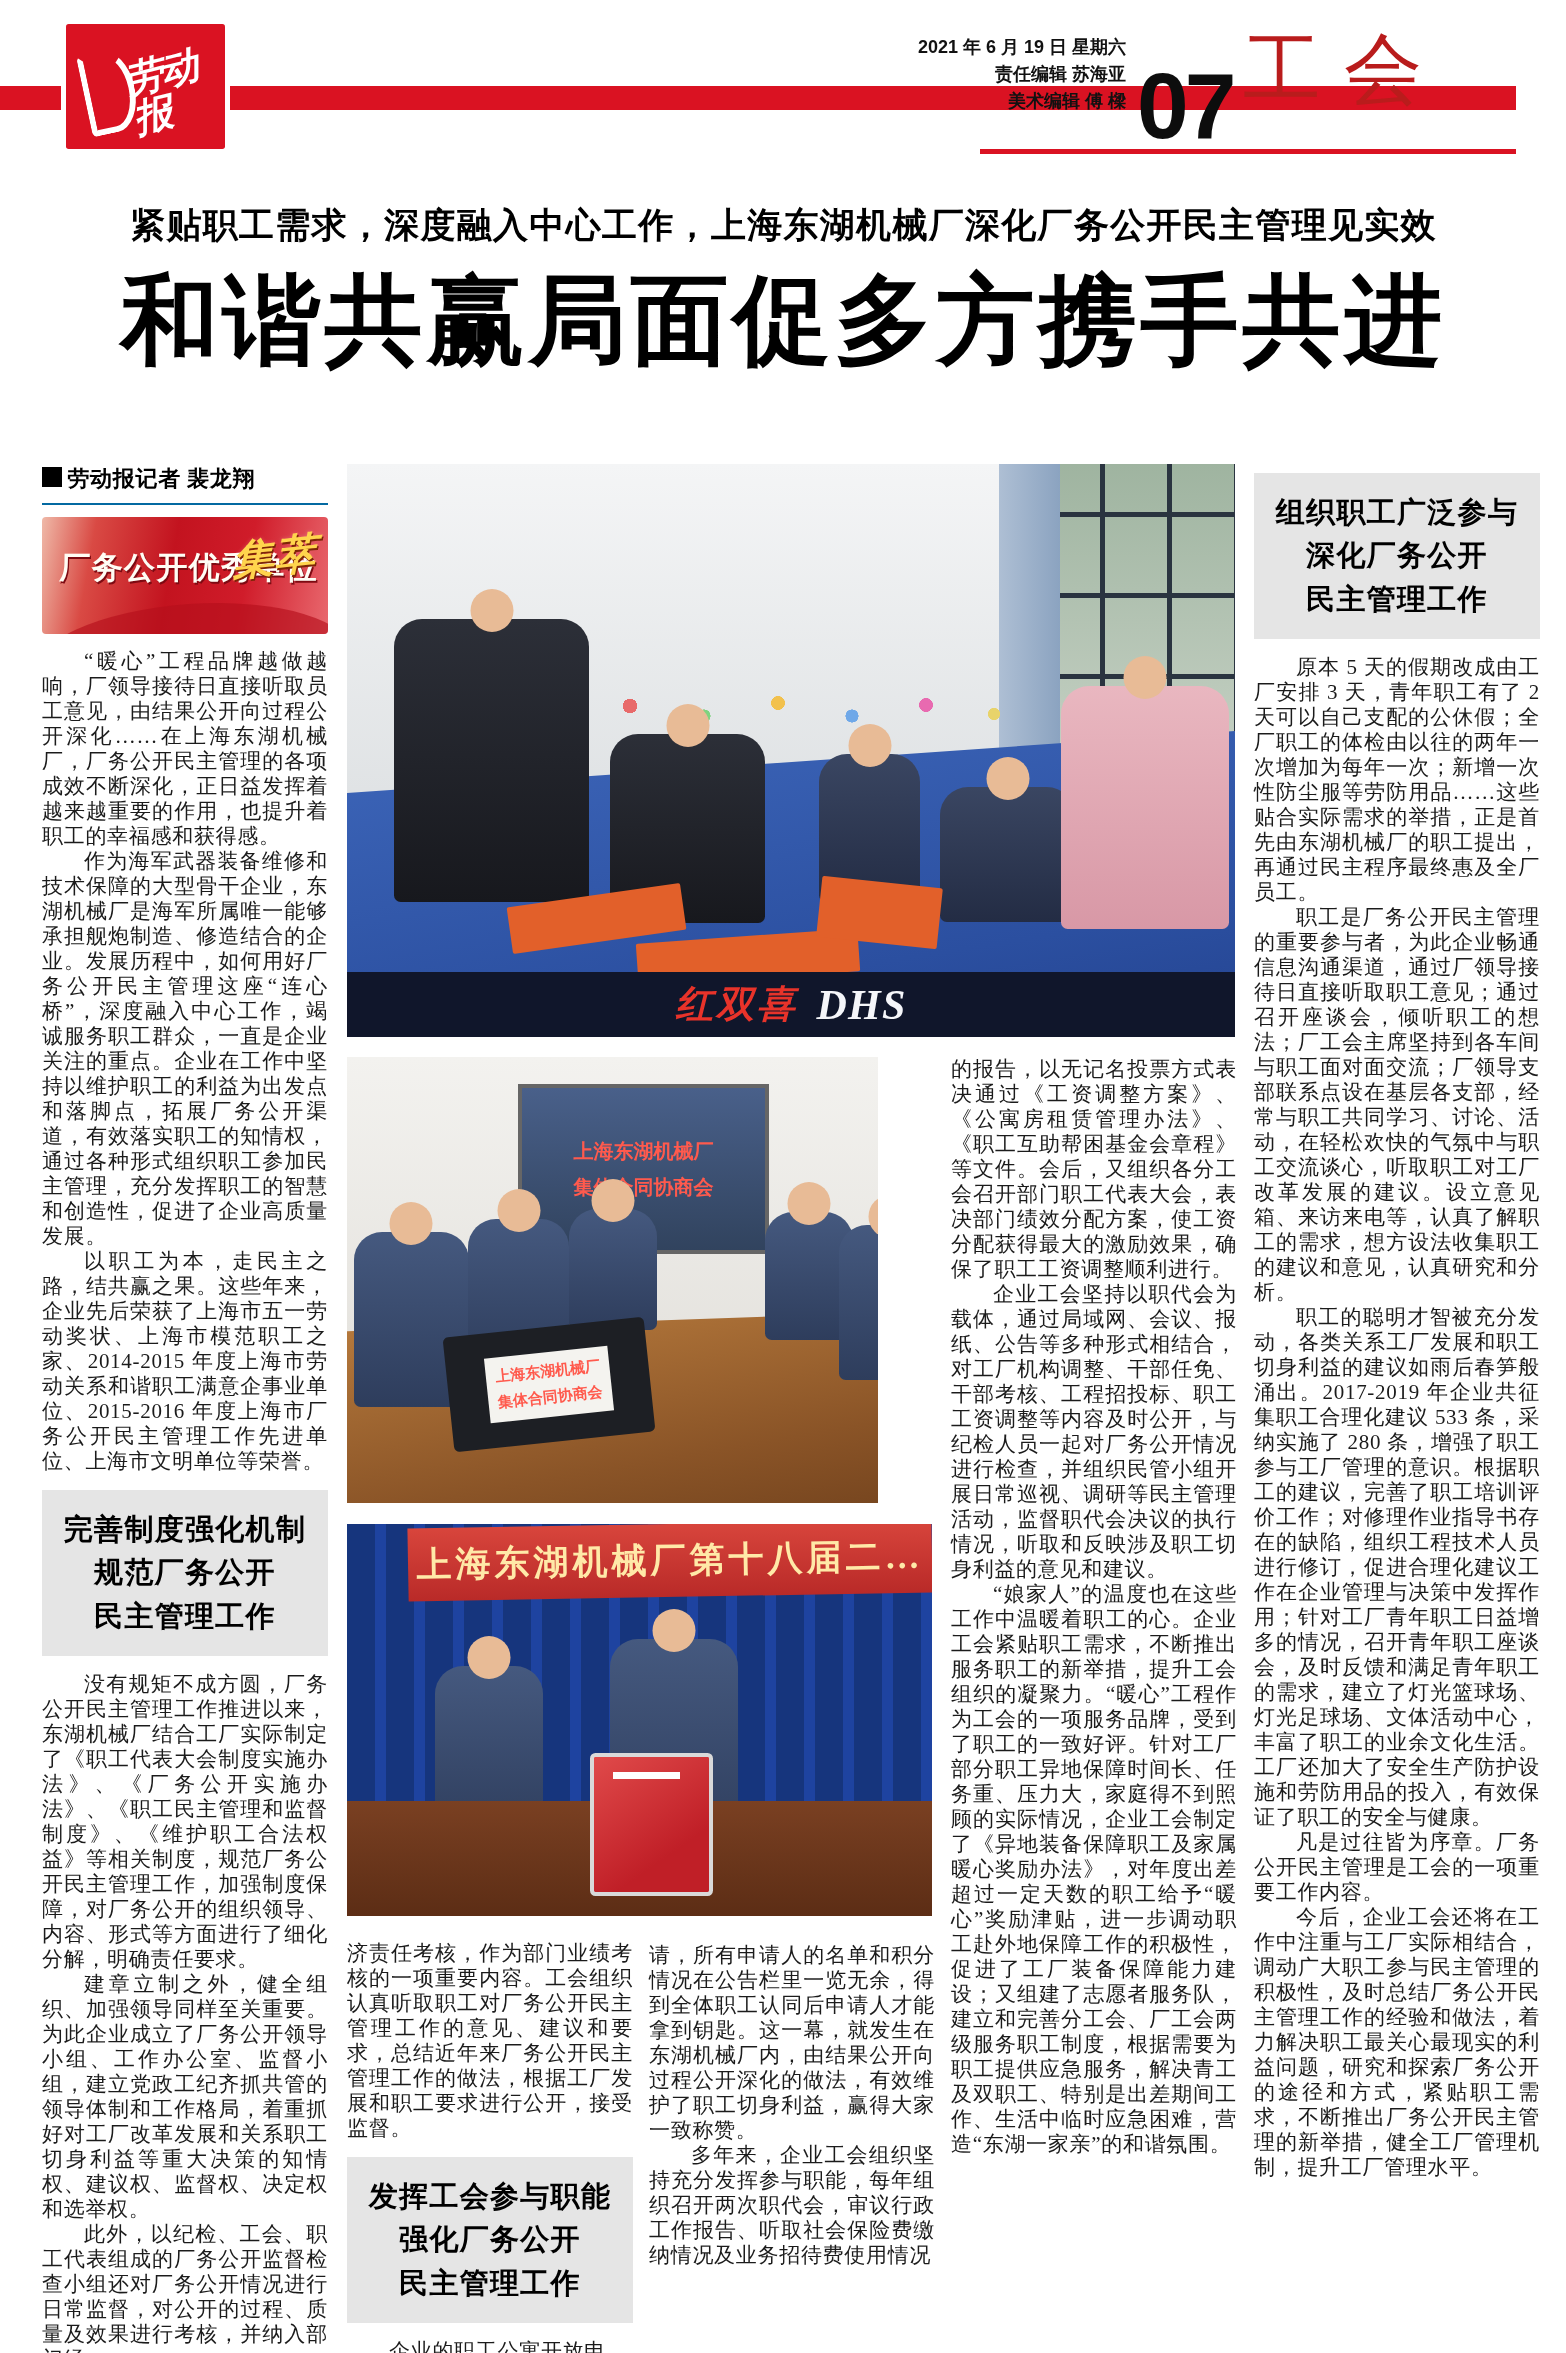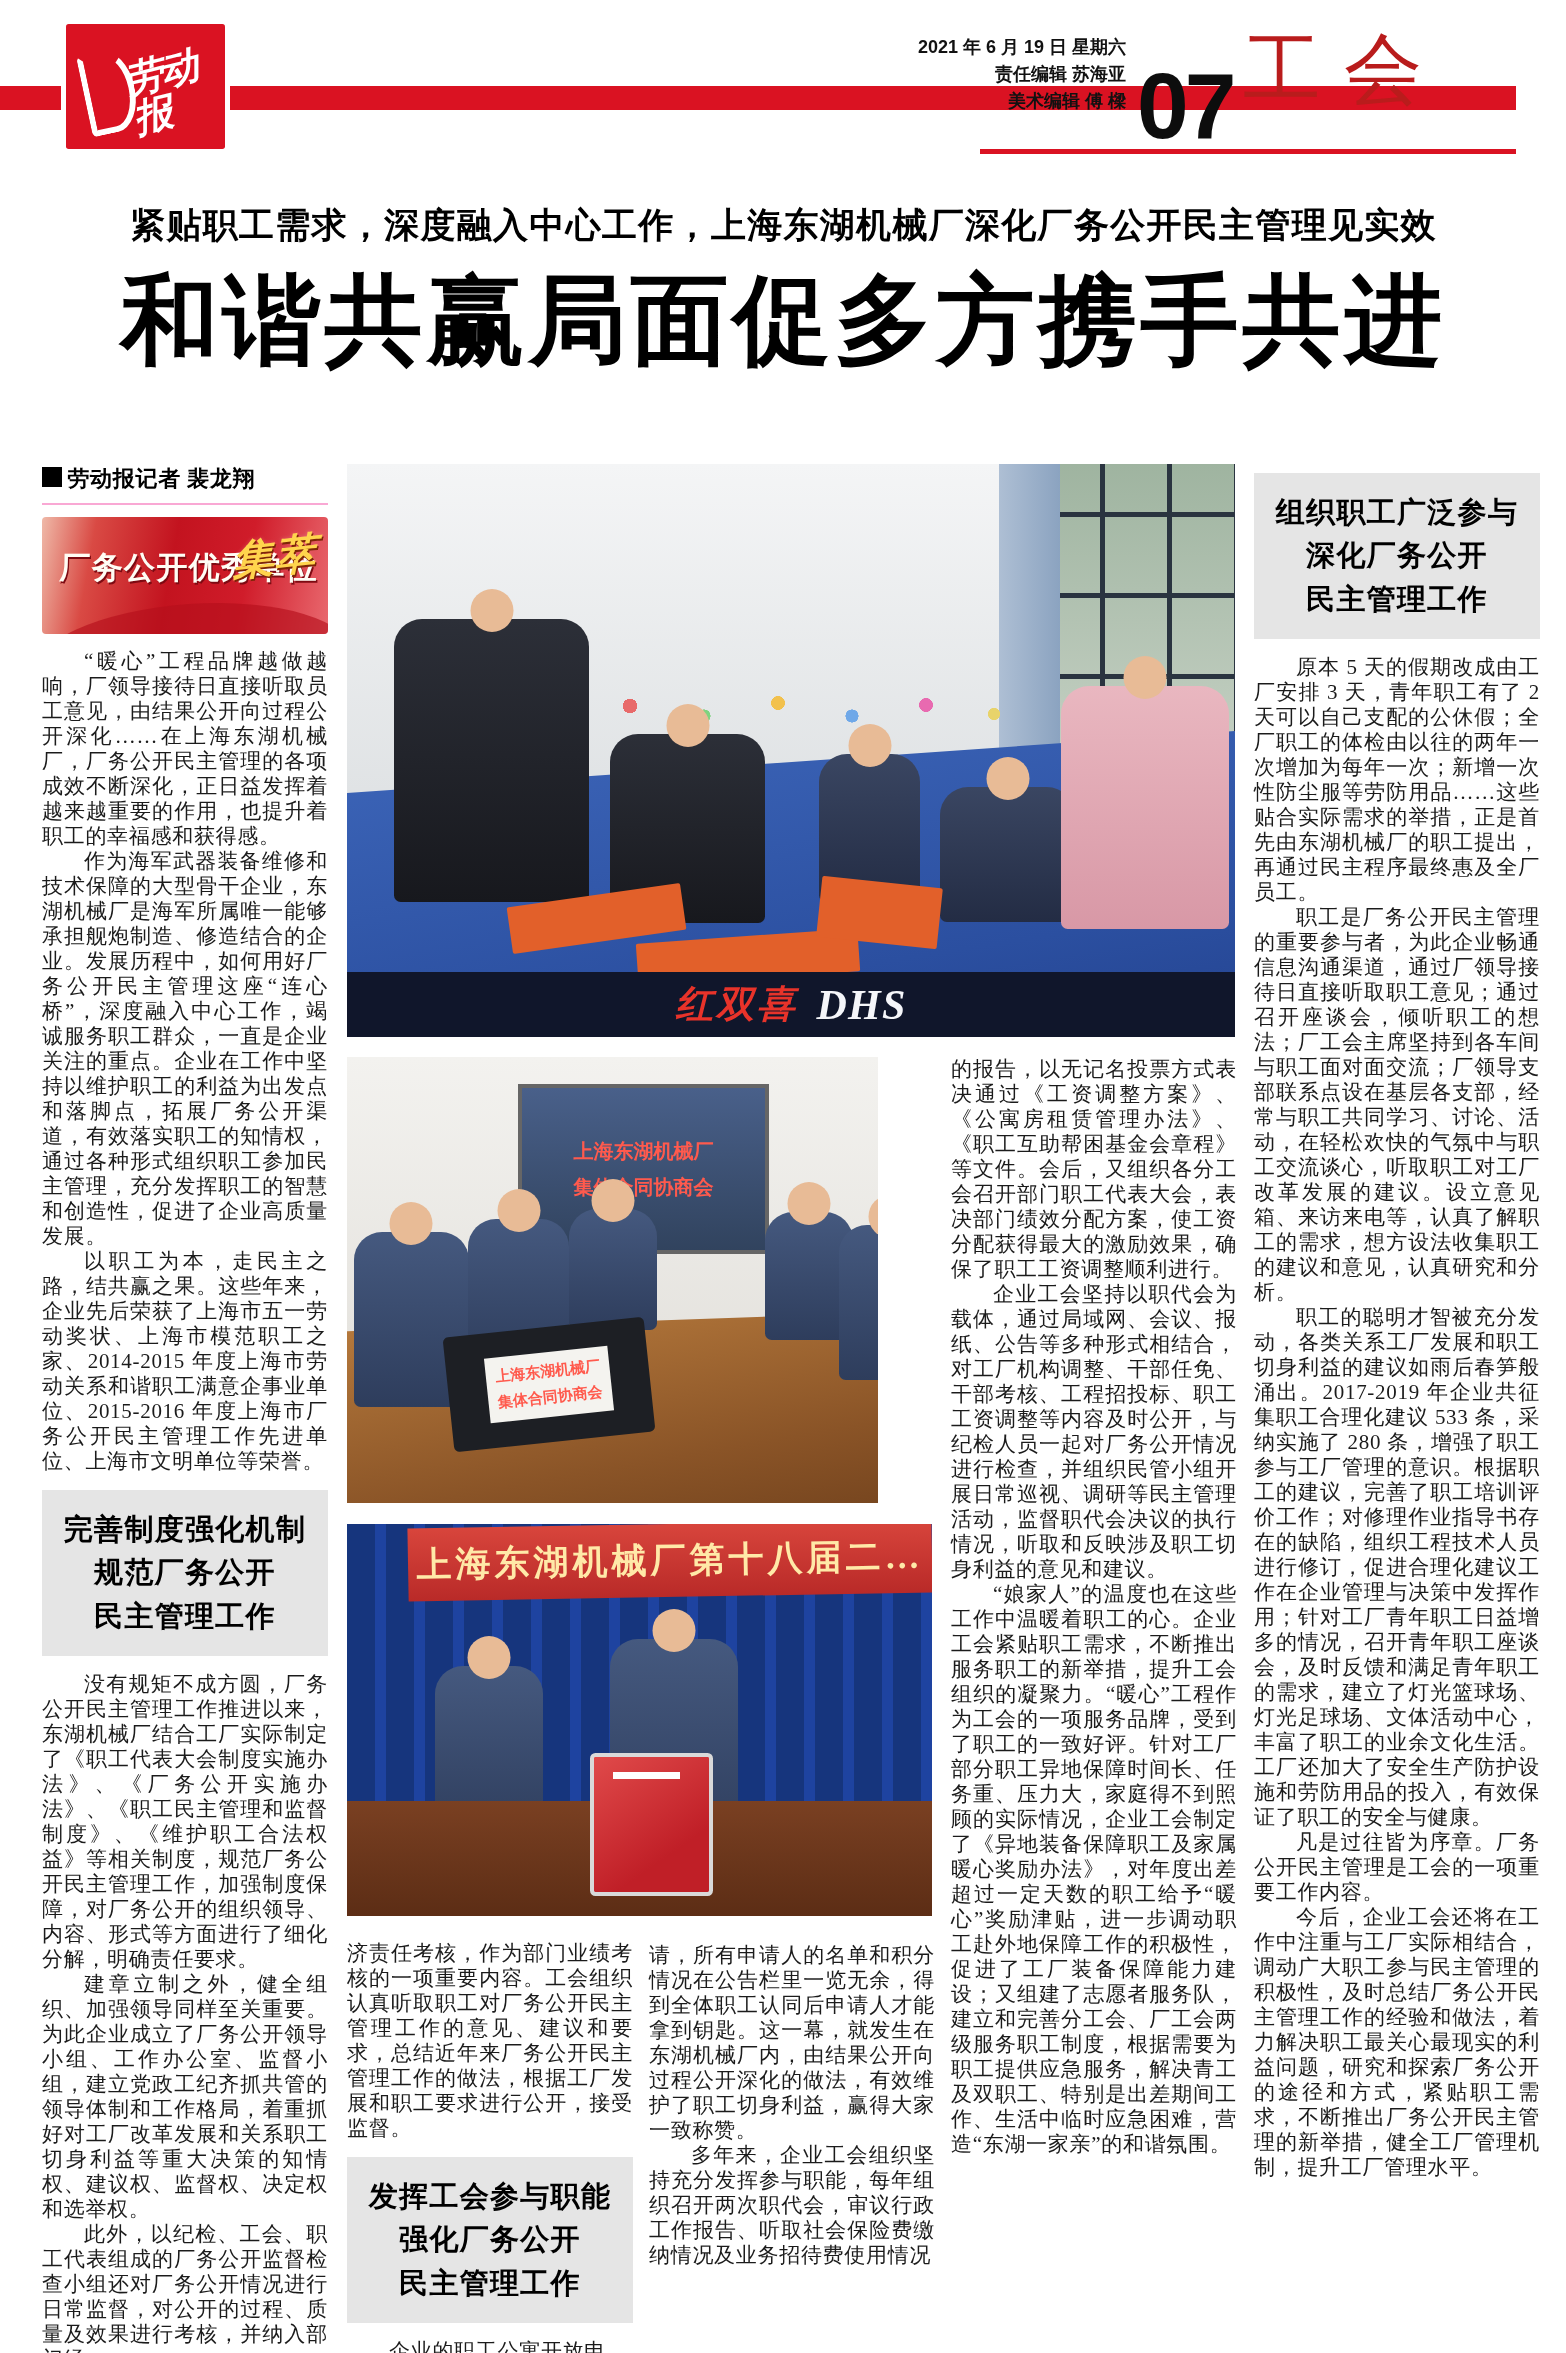--- a/index.html
+++ b/index.html
@@ -64,21 +64,21 @@
   #col2b{left:347px;top:1941px;}
   #col3b{left:649px;top:1943px;}
   #col5{left:1254px;top:464px;}
   .body-p{
     margin:0;font-size:21px;line-height:25px;letter-spacing:0.7px;
     text-align:justify;text-indent:2em;color:#1b1b1b;
   }
   .body-p.cont{text-indent:0;}
   #byline{
     font-size:22px;font-weight:700;color:#000;letter-spacing:0.7px;
-    padding-bottom:9.4px;border-bottom:2px solid #f9a8d4;margin-bottom:12px;
+    padding-bottom:9.4px;border-bottom:2px solid #0369a1;margin-bottom:12px;
   }
   #byline .byline-square{display:inline-block;width:20px;height:20px;background:#000;
     vertical-align:-1.3px;margin-right:5.4px;}
   #badge{
     position:relative;height:117px;margin:4px 0 15px 0;border-radius:4px;
     background:linear-gradient(100deg,#efb9a8 0%,#d94a44 18%,#c3131f 45%,#d01c2a 70%,#e9696f 100%);
     overflow:hidden;
   }
   #badge .badge-wave{
     position:absolute;left:-13.5px;bottom:-31px;width:323px;height:61px;

